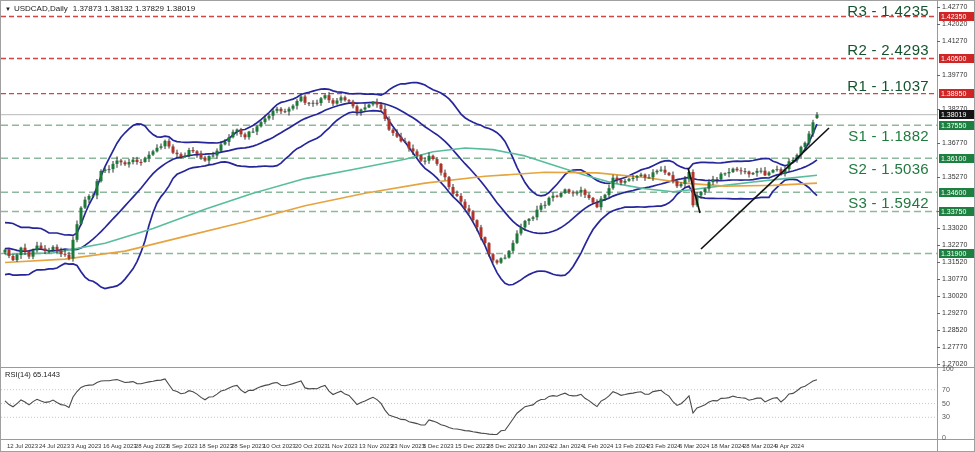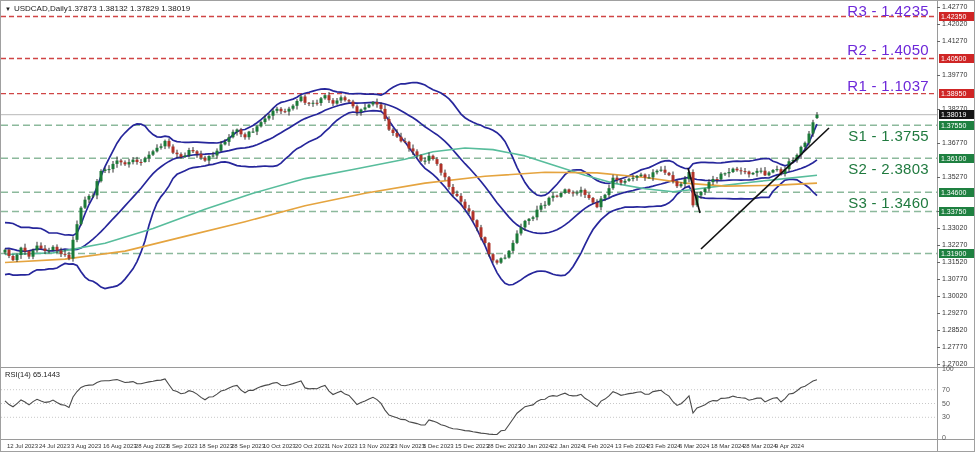--- a/index.html
+++ b/index.html
@@ -6,24 +6,24 @@
   html,body { background:#fff; }
   #app {
     position:relative; width:975px; height:452px; background:#fff;
     border:1px solid #a0a0a0; overflow:hidden;
     font-family:"Liberation Sans", sans-serif;
   }
   #chart-svg { position:absolute; left:0; top:0; z-index:1; }
   .overlay { position:absolute; z-index:3; }
   #title-bar { left:4px; top:3px; font-size:8px; color:#1a1a1a; white-space:nowrap; }
   #title-bar .marker { font-size:6px; color:#222; margin-right:3px; }
-  #title-bar .ohlc { }
+  #title-bar .ohlc { margin-left:5px; }
   #rsi-label { left:4px; top:369px; font-size:7.5px; color:#222; white-space:nowrap; }
   .level-label { position:absolute; right:45px; z-index:3; font-size:15px; letter-spacing:0.3px; white-space:nowrap; }
-  .level-label.res { color:#6d28d9;margin-left:20px; }
+  .level-label.res { color:#14532d;margin-left:20px; }
   .level-label.sup { color:#207a3f; }
   #price-axis { position:absolute; left:937px; top:0; width:38px; height:452px; z-index:3; }
   .tick { position:absolute; left:4px; font-size:7px; color:#333; white-space:nowrap; }
   .tick-dash { position:absolute; left:-1px; width:3px; height:1px; background:#666; }
   .badge { position:absolute; left:1px; width:36px; height:9px; line-height:9px;
            font-size:7px; color:#fff; text-align:left; padding-left:2px; white-space:nowrap; }
   .rsi-scale { position:absolute; left:4px; font-size:7px; color:#555; }
   #time-axis { position:absolute; left:0; top:441px; width:936px; height:11px; z-index:3; }
   .date-label { position:absolute; top:1px; font-size:6px; color:#333; white-space:nowrap; }
 </style>
@@ -468,25 +468,25 @@
       <line x1="0" y1="366.5" x2="975" y2="366.5" stroke="#9a9a9a" stroke-width="1"></line>
       <line x1="0" y1="438.5" x2="975" y2="438.5" stroke="#9a9a9a" stroke-width="1"></line>
       <line x1="936.5" y1="0" x2="936.5" y2="452" stroke="#9a9a9a" stroke-width="1"></line>
     </svg>
 
   <div id="title-bar" class="overlay">
     <span class="marker">▼</span><span>USDCAD,Daily</span><span class="ohlc">1.37873 1.38132 1.37829 1.38019</span>
   </div>
 
   <div class="level-label res" style="top: 1px;">R3 - 1.4235</div>
-  <div class="level-label res" style="top: 40px;">R2 - 1.4050</div>
+  <div class="level-label res" style="top: 40px;">R2 - 2.4293</div>
   <div class="level-label res" style="top: 76px;">R1 - 1.1037</div>
-  <div class="level-label sup" style="top: 126px;">S1 - 1.3755</div>
-  <div class="level-label sup" style="top: 159px;">S2 - 2.3803</div>
-  <div class="level-label sup" style="top: 193px;">S3 - 1.3460</div>
+  <div class="level-label sup" style="top: 126px;">S1 - 1.1882</div>
+  <div class="level-label sup" style="top: 159px;">S2 - 1.5036</div>
+  <div class="level-label sup" style="top: 193px;">S3 - 1.5942</div>
 
   <div id="rsi-label" class="overlay">RSI(14) 65.1443</div>
 
   <div id="price-axis">
       <div class="tick-dash" style="top: 6px;"></div>
       <div class="tick" style="top: 2px;">1.42770</div>
       <div class="tick-dash" style="top: 23px;"></div>
       <div class="tick" style="top: 19px;">1.42020</div>
       <div class="tick-dash" style="top: 40px;"></div>
       <div class="tick" style="top: 36px;">1.41270</div>

